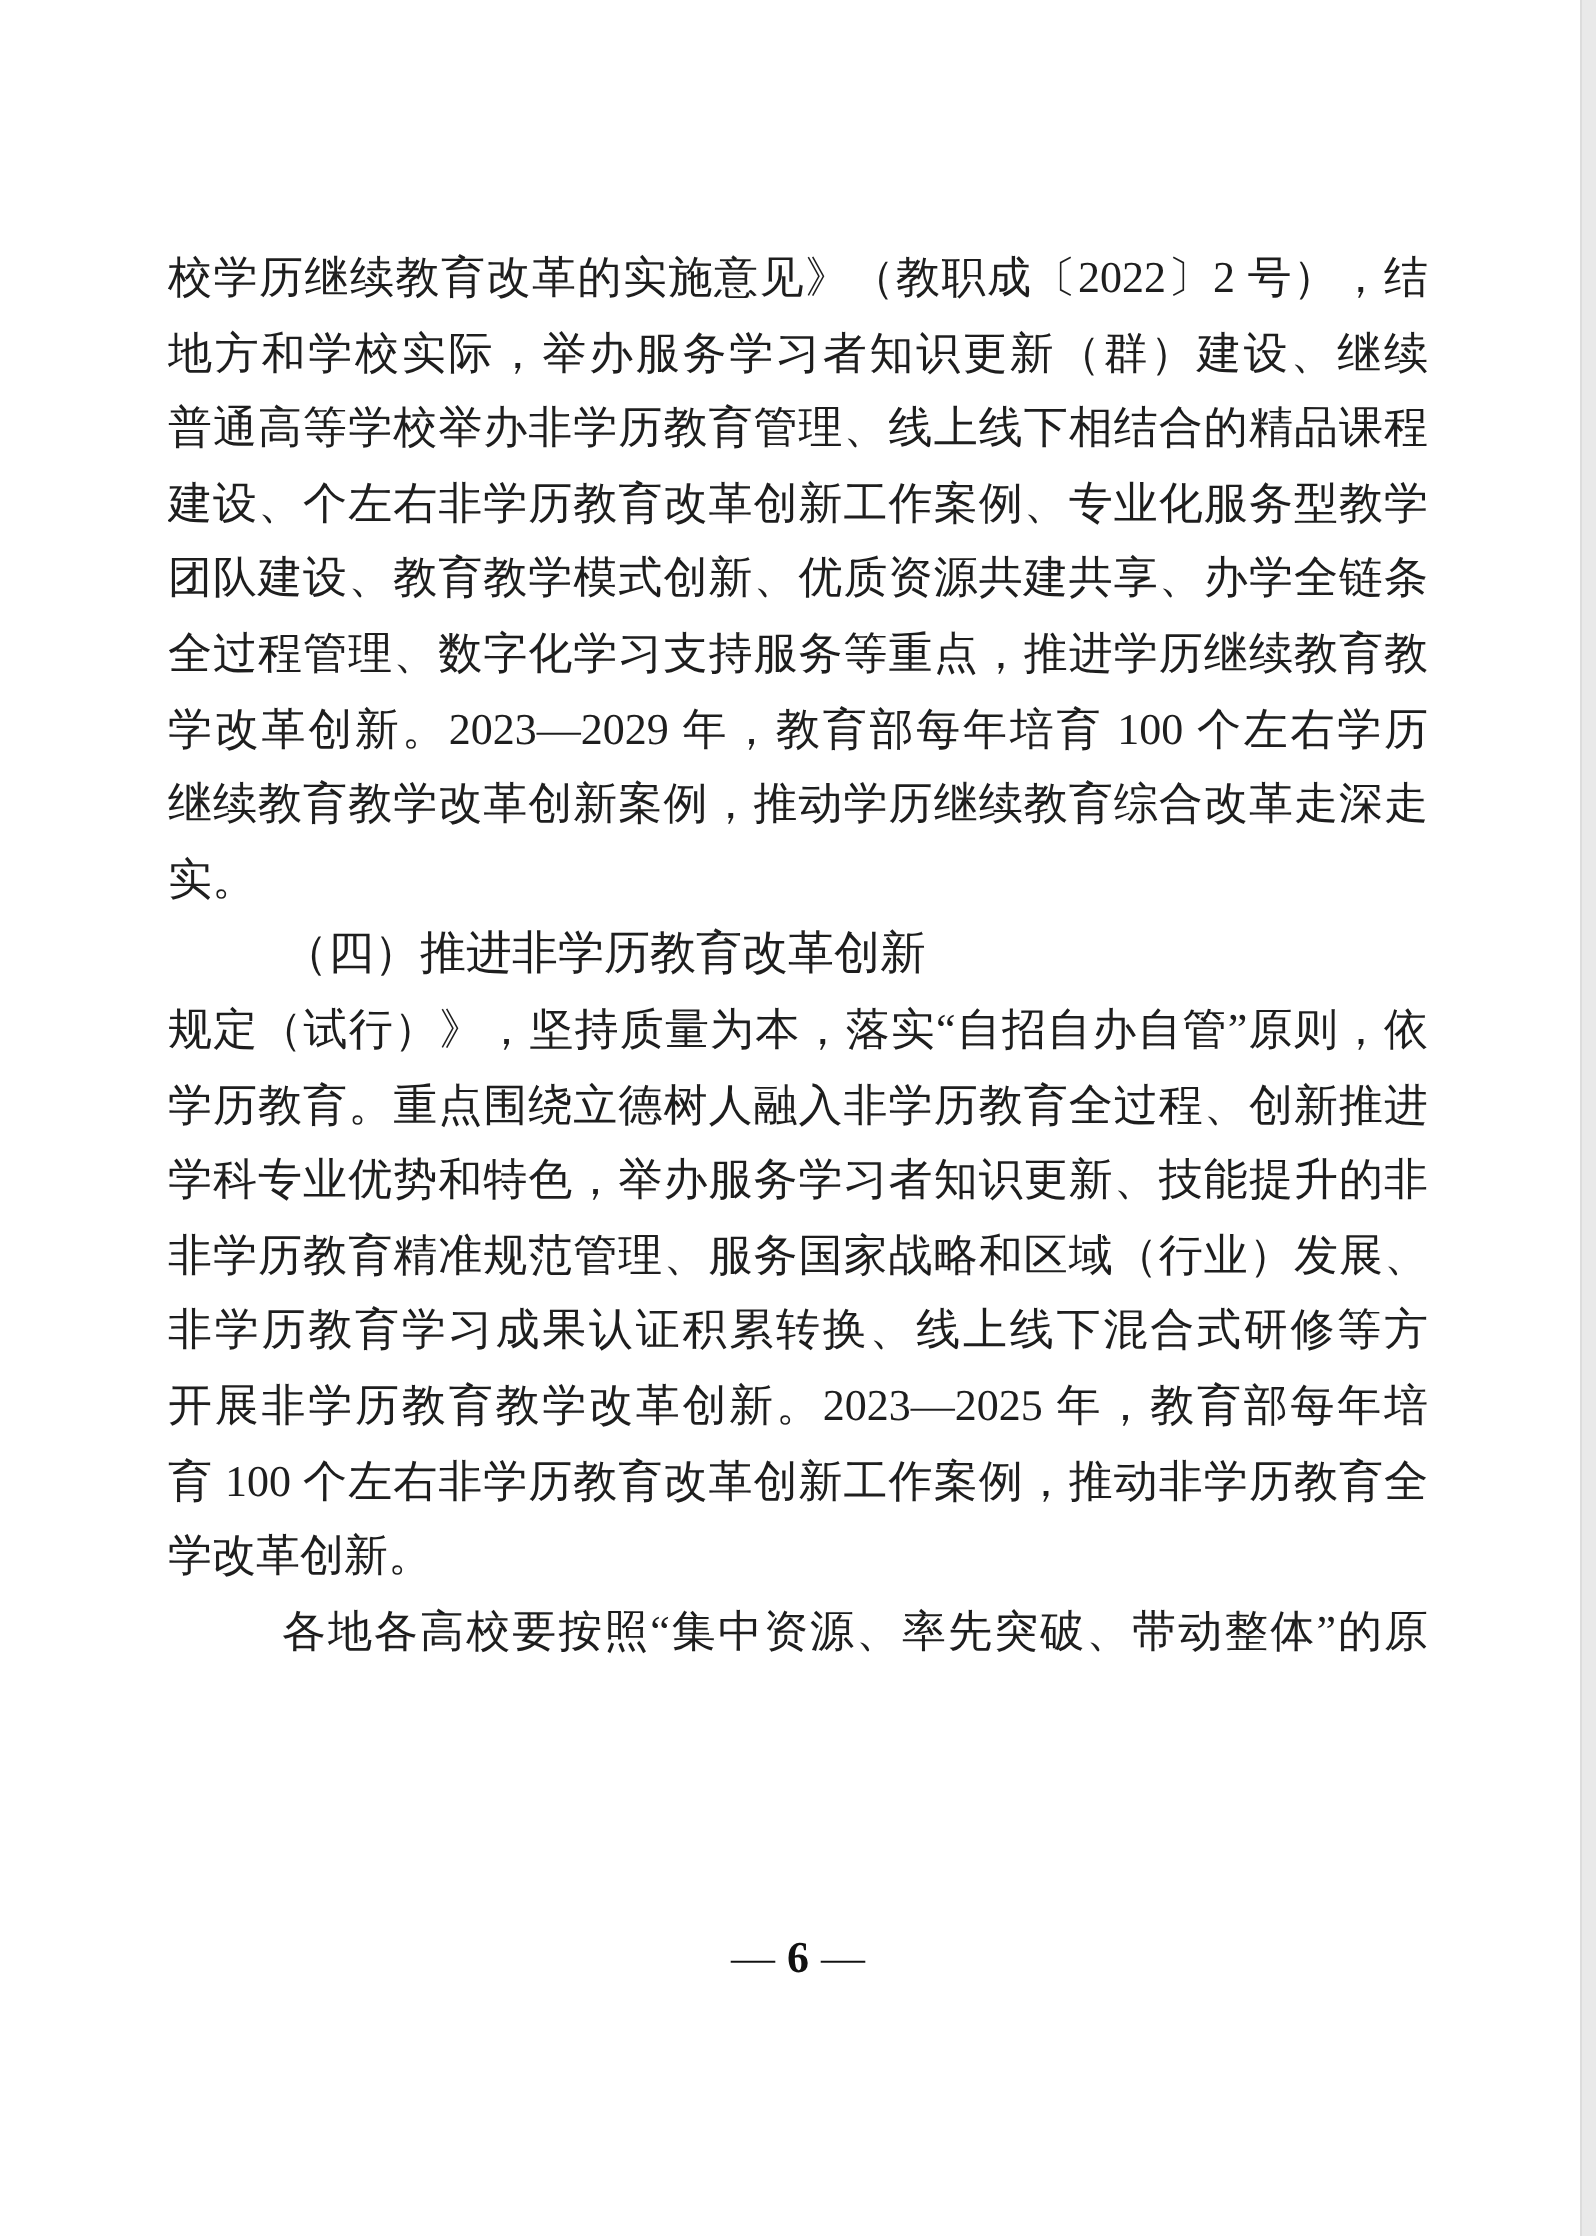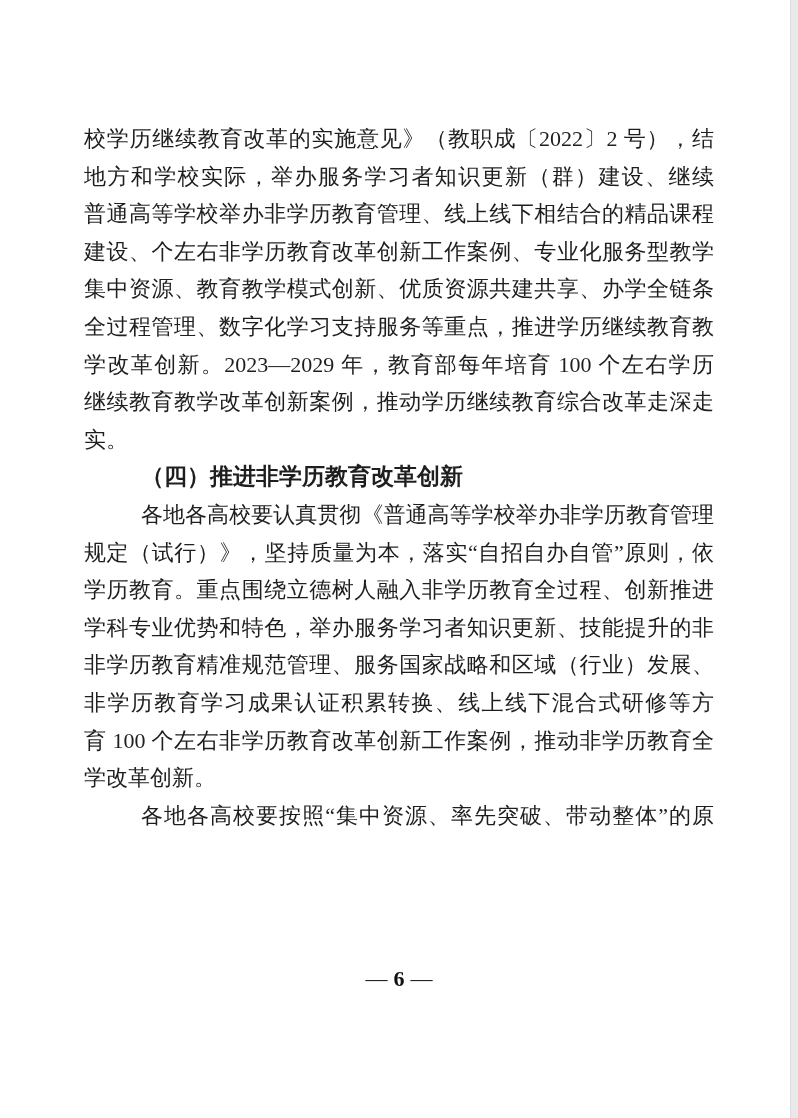--- a/index.html
+++ b/index.html
@@ -32,21 +32,21 @@
     overflow: hidden;
     white-space: normal;
   }
   .line.end {
     text-align: left;
     text-align-last: left;
   }
   .line.head {
     text-align: left;
     text-align-last: left;
-    font-weight: bold;
+    font-weight: normal;
     font-size: 23px;
     text-indent: 57px;
   }
   .line.ind {
     text-indent: 57px;
   }
   .page-number {
     position: absolute;
     top: 960px;
     left: 0;
@@ -77,32 +77,32 @@
 </head>
 <body>
 
 <div class="page">
 
   <div class="text-block">
     <div class="line">校学历继续教育改革的实施意见》（教职成〔2022〕2 号），结合</div>
     <div class="line">地方和学校实际，举办服务学习者知识更新（群）建设、继续</div>
     <div class="line">普通高等学校举办非学历教育管理、线上线下相结合的精品课程</div>
     <div class="line">建设、个左右非学历教育改革创新工作案例、专业化服务型教学</div>
-    <div class="line">集中资源、教育教学模式创新、优质资源共建共享、办学全链条</div>
+    <div class="line">团队建设、教育教学模式创新、优质资源共建共享、办学全链条</div>
     <div class="line">全过程管理、数字化学习支持服务等重点，推进学历继续教育教</div>
     <div class="line">学改革创新。2023—2029 年，教育部每年培育 100 个左右学历</div>
     <div class="line">继续教育教学改革创新案例，推动学历继续教育综合改革走深走</div>
     <div class="line end">实。</div>
     <div class="line head">（四）推进非学历教育改革创新</div>
-    <div class="line ind">各地各高校要认真贯彻《普通高等学校举办非学历教育管理</div>
     <div class="line">规定（试行）》，坚持质量为本，落实“自招自办自管”原则，依托</div>
     <div class="line">学历教育。重点围绕立德树人融入非学历教育全过程、创新推进</div>
     <div class="line">学科专业优势和特色，举办服务学习者知识更新、技能提升的非</div>
     <div class="line">非学历教育精准规范管理、服务国家战略和区域（行业）发展、</div>
     <div class="line">非学历教育学习成果认证积累转换、线上线下混合式研修等方面，</div>
+    <div class="line">开展非学历教育教学改革创新。2023—2025 年，教育部每年培</div>
     <div class="line">育 100 个左右非学历教育改革创新工作案例，推动非学历教育全</div>
     <div class="line end">学改革创新。</div>
     <div class="line ind">各地各高校要按照“集中资源、率先突破、带动整体”的原则，</div>
   </div>
 
   <div class="page-number">
     <span class="dash">—</span><span class="num">6</span><span class="dash">—</span>
   </div>
 
   <div class="edge-strip"></div>

